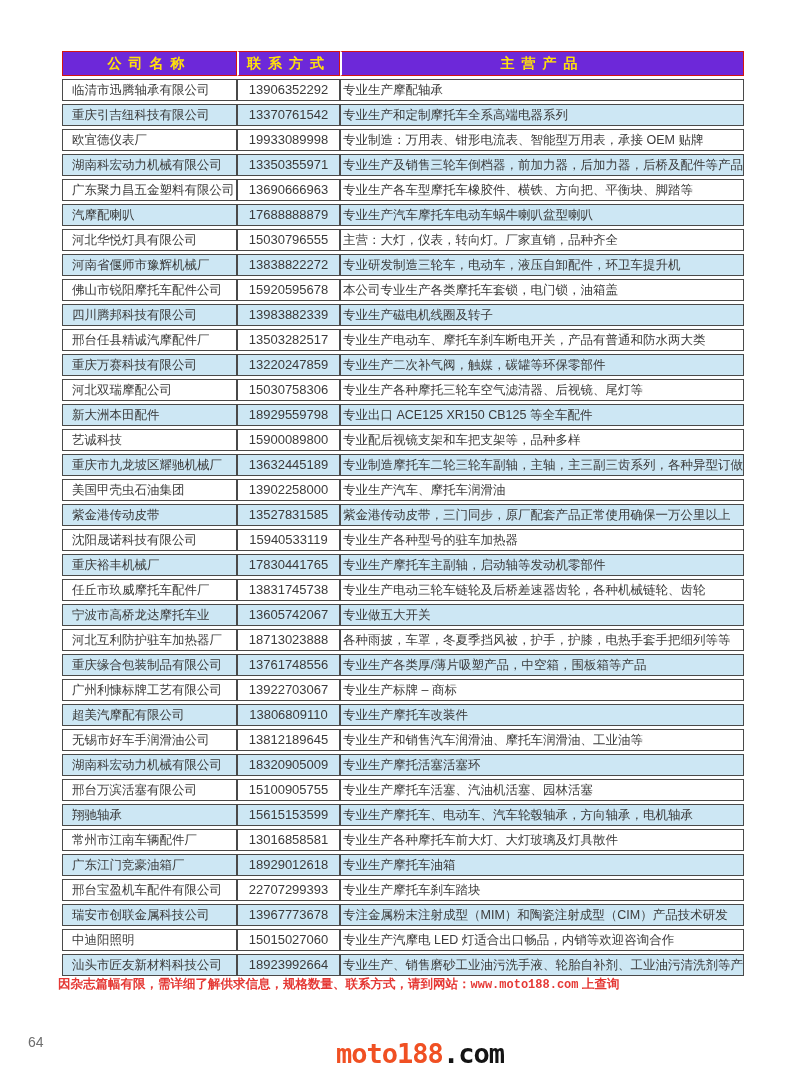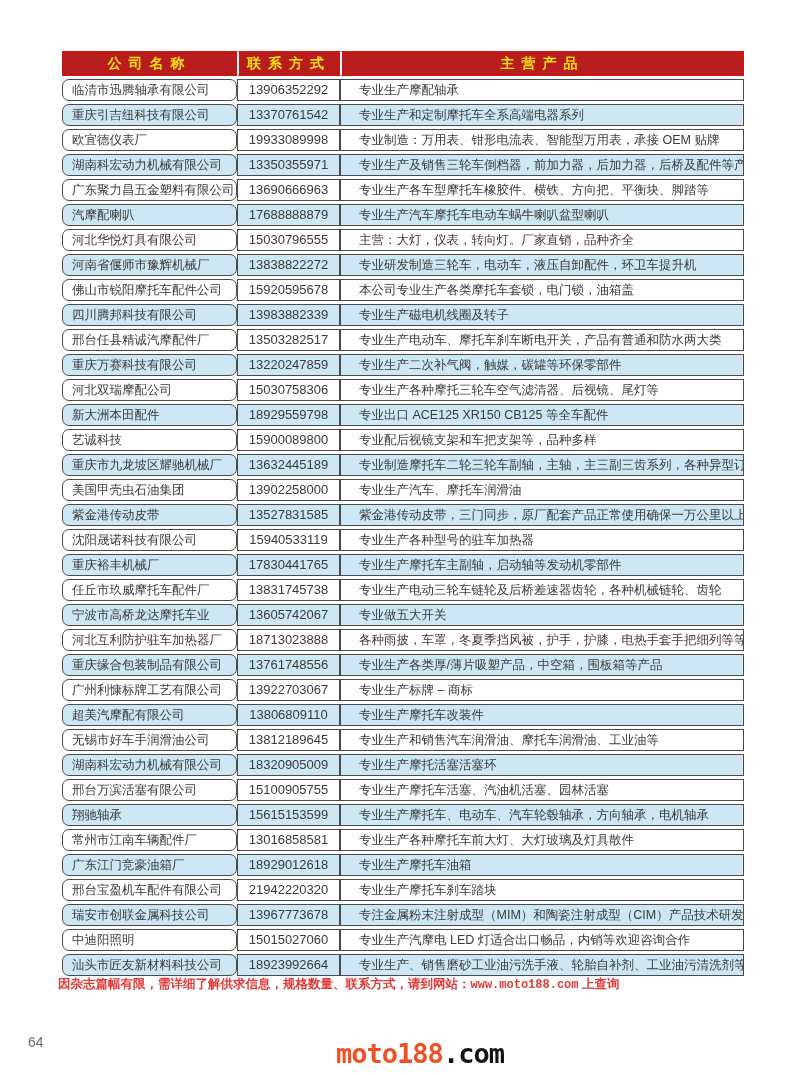--- a/index.html
+++ b/index.html
@@ -18,21 +18,21 @@
     top: 48px;
     width: 682px;
     table-layout: fixed;
     border-collapse: separate;
     border-spacing: 0 3px;
   }
   col.c1 { width: 175px; }
   col.c2 { width: 103px; }
   col.c3 { width: 404px; }
   th {
-    background: #b91c1c;
+    background: #6d28d9;
     color: #ffe10a;
     font-size: 14px;
     font-weight: bold;
     height: 25px;
     letter-spacing: 7px;
     text-align: center;
     border: 1px solid #d41510;
   }
   th + th { border-left: 2px solid #ffffff; }
   td {
@@ -40,23 +40,23 @@
     background: #ffffff;
     font-size: 12.5px;
     color: #3a3a3a;
     height: 22px;
     line-height: 20px;
     white-space: nowrap;
     overflow: hidden;
     vertical-align: middle;
   }
   tr.alt td { background: #cde7f4; }
-  td.c-company  { padding-left: 9px; border-radius: 7px; }
+  td.c-company  { padding-left: 9px; }
   td.c-phone    { text-align: center; font-size: 13px; }
-  td.c-products { padding-left: 18px; }
+  td.c-products { padding-left: 2px; }
   .notice {
     position: absolute;
     left: 58px;
     top: 976px;
     font-size: 12.5px;
     font-weight: bold;
     color: #e53935;
     white-space: nowrap;
   }
   .notice .mono {
@@ -260,21 +260,21 @@
       <td class="c-phone">13016858581</td>
       <td class="c-products">专业生产各种摩托车前大灯、大灯玻璃及灯具散件</td>
     </tr>
         <tr class="alt">
       <td class="c-company">广东江门竞豪油箱厂</td>
       <td class="c-phone">18929012618</td>
       <td class="c-products">专业生产摩托车油箱</td>
     </tr>
         <tr>
       <td class="c-company">邢台宝盈机车配件有限公司</td>
-      <td class="c-phone">21942220320</td>
+      <td class="c-phone">22707299393</td>
       <td class="c-products">专业生产摩托车刹车踏块</td>
     </tr>
         <tr class="alt">
       <td class="c-company">瑞安市创联金属科技公司</td>
       <td class="c-phone">13967773678</td>
       <td class="c-products">专注金属粉末注射成型（MIM）和陶瓷注射成型（CIM）产品技术研发</td>
     </tr>
         <tr>
       <td class="c-company">中迪阳照明</td>
       <td class="c-phone">15015027060</td>

